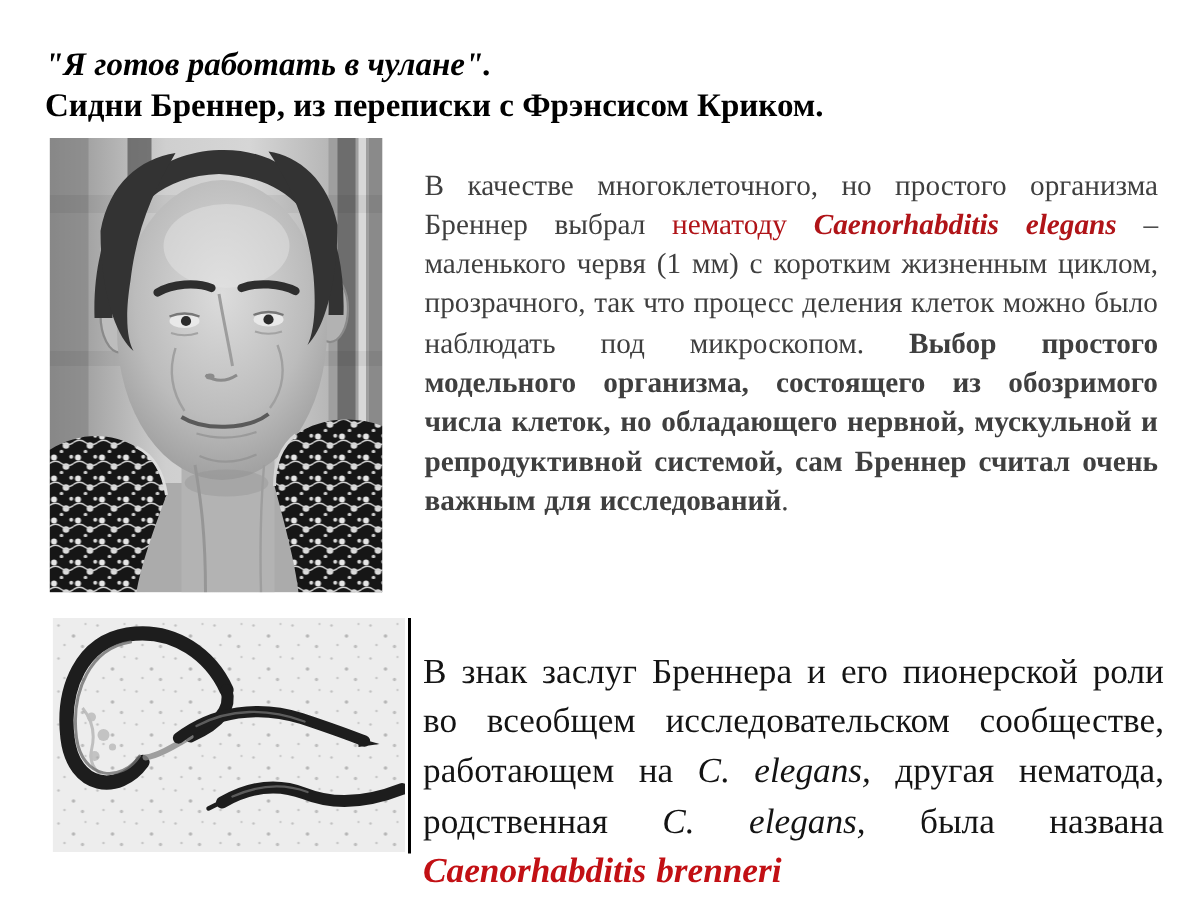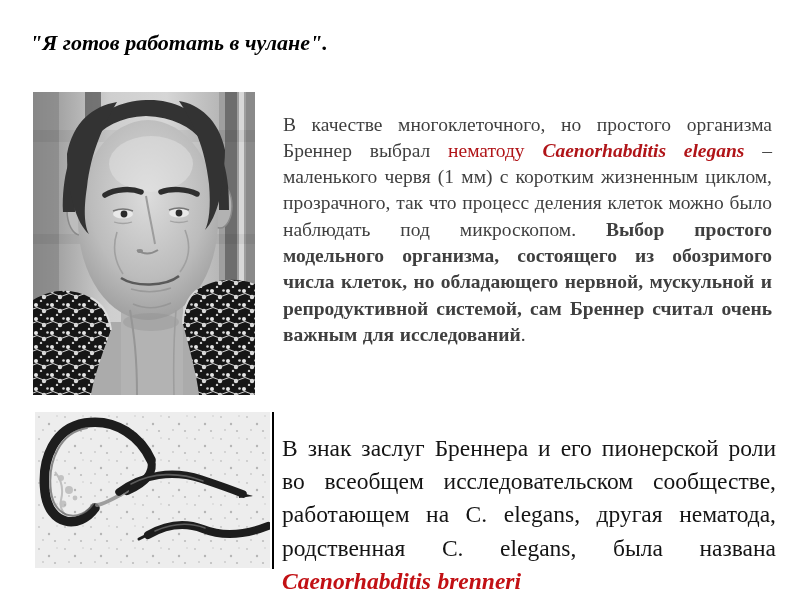--- a/index.html
+++ b/index.html
@@ -41,33 +41,34 @@
   }
   .legacy-paragraph{
     position:absolute;left:282px;top:408px;width:494px;
     font-size:23.5px;line-height:33.4px;
     text-align:justify;text-align-last:left;
     color:var(--legacy_text);
     word-spacing:0.03em;
   }
   .seg-plain{}
   .seg-bold{font-weight:700;}
-  .seg-italic{margin-top:44px;}
+  .seg-italic{font-style:italic;margin-top:44px;}
   .seg-red-bold{font-weight:400;color:var(--red_top);}
   .seg-red-bold-italic{font-weight:700;font-style:italic;color:var(--red_top);font-family:Liberation Serif, serif;}
   .seg-red2-bold-italic{font-weight:700;font-style:italic;color:var(--red_bottom);margin-top:40px;}
   svg{display:block;}
 </style>
 </head>
 <body>
 
 <div class="slide">
 
   <div class="header">
     <div class="quote">"Я готов работать в чулане".</div>
+    <div class="attribution">Сидни Бреннер, из переписки с Фрэнсисом Криком.</div>
   </div>
 
   <div class="photo-frame portrait" role="img" aria-label="Чёрно-белый портрет Сидни Бреннера">
     <svg viewBox="0 0 222 303" width="222" height="303">
       <defs>
         <radialGradient id="faceG" cx="50%" cy="38%" r="75%">
           <stop offset="0%" stop-color="#dcdcdc"></stop>
           <stop offset="55%" stop-color="#bcbcbc"></stop>
           <stop offset="100%" stop-color="#8f8f8f"></stop>
         </radialGradient>

